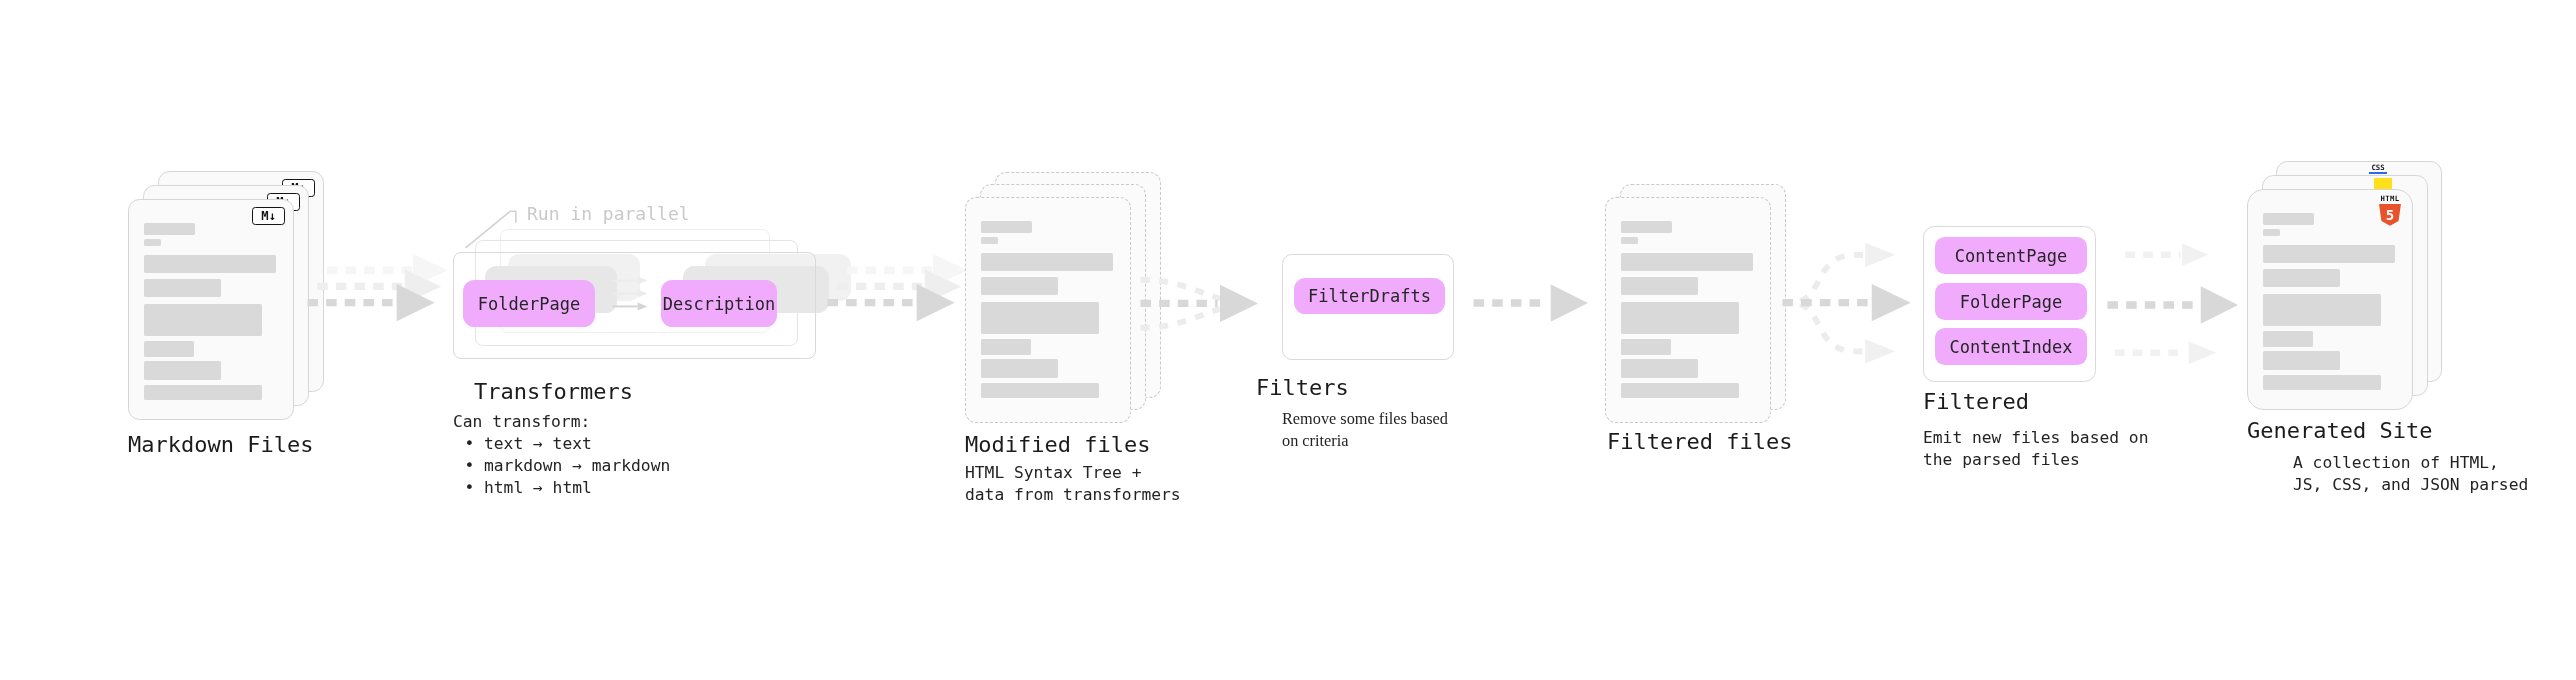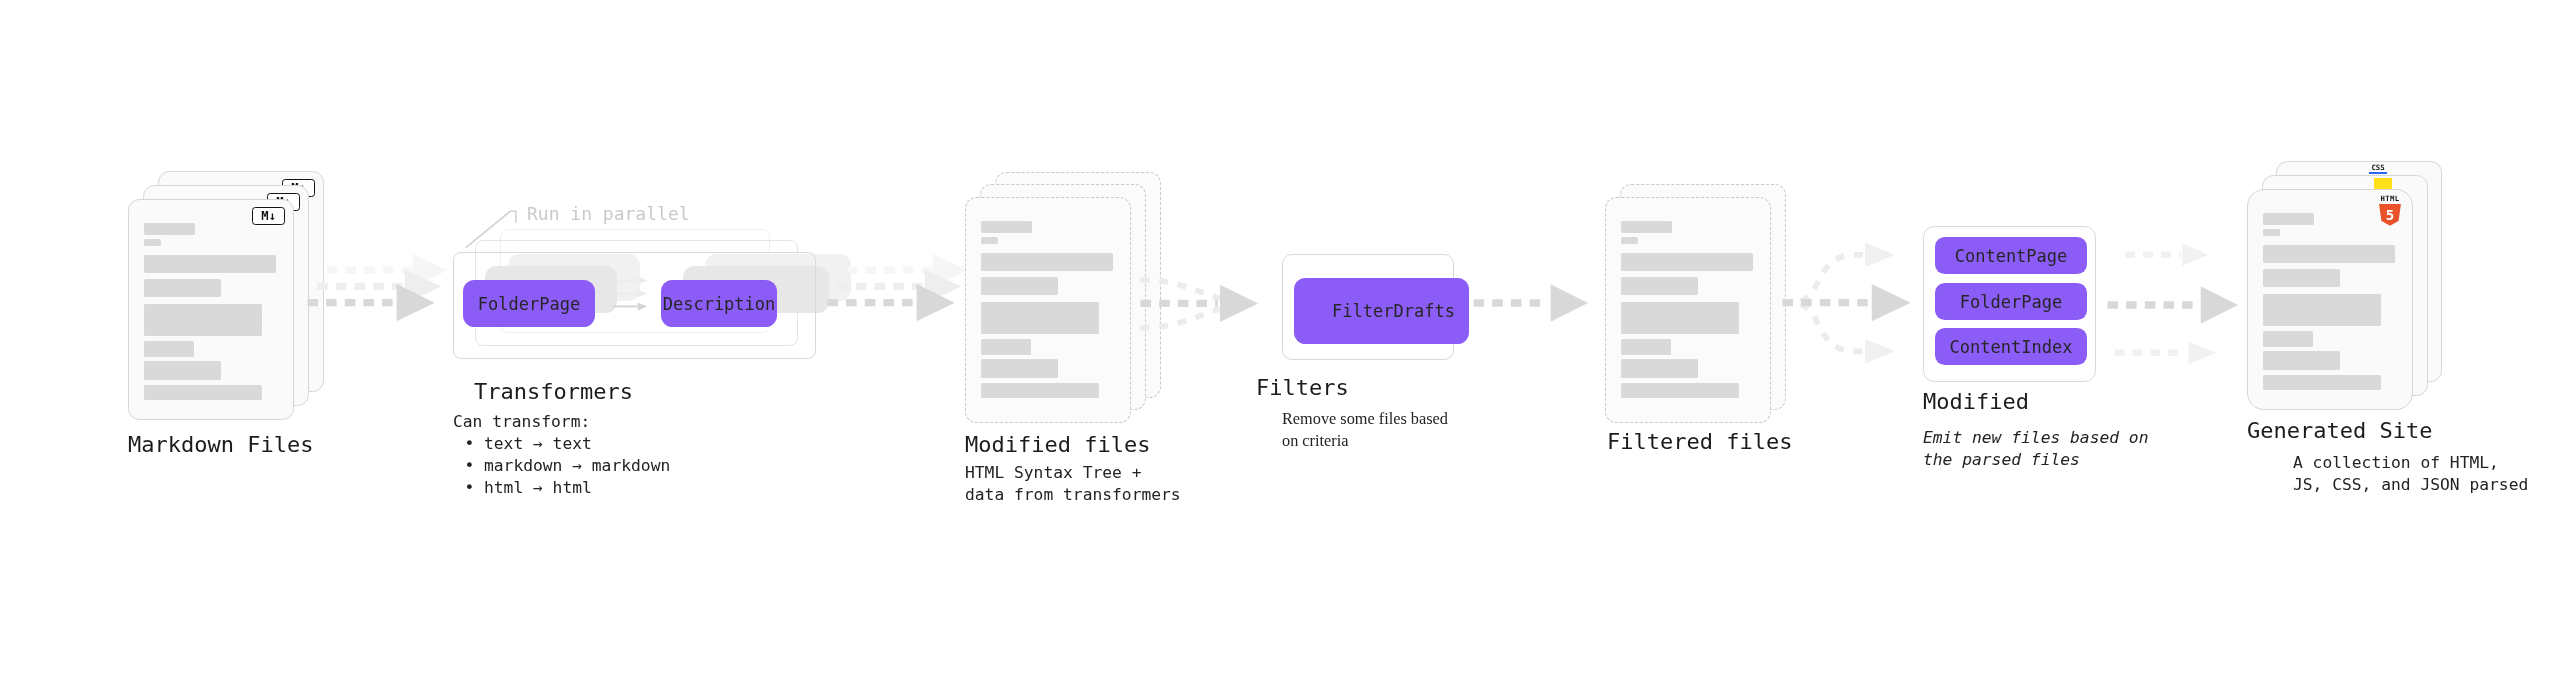--- a/index.html
+++ b/index.html
@@ -41,21 +41,21 @@
   .js-badge{position:absolute;top:2.4px;right:35px;width:18px;height:10.6px;background:#ffe01a;}
   .css-badge{position:absolute;top:1.6px;right:54px;width:18px;text-align:center;}
   .css-word{display:block;font-size:7.3px;font-weight:bold;color:#111;line-height:7.3px;}
   .css-bar{height:2.4px;background:#2b66f6;margin-top:0.8px;}
 
   
   .tbox{position:absolute;border:1.6px solid #d9d9d9;border-radius:8.1px;
         background:transparent;box-sizing:border-box;}
   .wbox{position:absolute;border:1.6px solid #d9d9d9;border-radius:9.8px;
         background:#ffffff;box-sizing:border-box;}
-  .pill{position:absolute;background:#8b5cf6;border-radius:11.4px;
+  .pill{position:absolute;background:#f0abfc;border-radius:11.4px;
         display:flex;align-items:center;justify-content:center;
         font-size:17px;color:#262626;}
   .pill.ghost1{background:#e7e7e7;}
   .pill.ghost2{background:#f1f1f1;}
 
   
   .h{position:absolute;font-size:22px;color:#1b1b1b;white-space:nowrap;}
   .cap{position:absolute;font-size:16.3px;color:#232323;line-height:22px;white-space:nowrap;}
   .cap .indent{padding-left:11.4px;}
   .annotation{position:absolute;font-size:18px;color:#c9c9c9;white-space:nowrap;}
@@ -163,21 +163,21 @@
 
   <svg style="left:1134px;top:244px;" width="142" height="122" viewBox="0 0 175 150">
     <path d="M8 44 C55 44 75 58 106 67" stroke="#ececec" stroke-width="7" stroke-dasharray="11 12" fill="none"></path>
     <path d="M8 103 C55 103 75 89 106 80" stroke="#ececec" stroke-width="7" stroke-dasharray="11 12" fill="none"></path>
     <line x1="8" y1="73" x2="103" y2="73" stroke="#d8d8d8" stroke-width="9" stroke-dasharray="13 10"></line>
     <polygon points="106,50 153,73 106,96" fill="#d8d8d8"></polygon>
   </svg>
 
   <div>
     <div class="wbox" style="left:1282px;top:254px;width:172px;height:106px;"></div>
-    <div class="pill" style="left:1294px;top:278px;width:151px;height:66px;padding-left:24px;">FilterDrafts</div>
+    <div class="pill" style="left:1294px;top:278px;width:151px;height:36px;">FilterDrafts</div>
     <div class="h" style="left:1256px;top:375px;">Filters</div>
     <div class="cap" style="left:1282px;top:408px;font-family:Liberation Serif, serif;">
       <div>Remove some files based</div>
       <div>on criteria</div>
     </div>
   </div>
 
   <svg style="left:1467px;top:260px;" width="130" height="86" viewBox="0 0 160 106">
     <line x1="8" y1="53" x2="100" y2="53" stroke="#d8d8d8" stroke-width="9" stroke-dasharray="13 10"></line>
     <polygon points="103,30 149,53 103,76" fill="#d8d8d8"></polygon>
@@ -207,22 +207,22 @@
     <polygon points="110,137 147,152 110,167" fill="#f0f0f0"></polygon>
     <line x1="8" y1="92" x2="115" y2="92" stroke="#d8d8d8" stroke-width="9" stroke-dasharray="13 10"></line>
     <polygon points="118,69 166,92 118,115" fill="#d8d8d8"></polygon>
   </svg>
 
   <div>
     <div class="wbox" style="left:1923px;top:226px;width:173px;height:156px;border-radius:11.4px;"></div>
     <div class="pill" style="left:1935px;top:237px;width:152px;height:37px;border-radius:9.8px;">ContentPage</div>
     <div class="pill" style="left:1935px;top:283px;width:152px;height:37px;border-radius:9.8px;">FolderPage</div>
     <div class="pill" style="left:1935px;top:328px;width:152px;height:37px;border-radius:9.8px;">ContentIndex</div>
-    <div class="h" style="left:1923px;top:389px;">Modified</div>
-    <div class="cap" style="left:1923px;top:427px;font-style:italic;">
+    <div class="h" style="left:1923px;top:389px;">Filtered</div>
+    <div class="cap" style="left:1923px;top:427px;">
       <div>Emit new files based on</div>
       <div>the parsed files</div>
     </div>
   </div>
 
   <svg style="left:2101px;top:236px;" width="146" height="138" viewBox="0 0 180 170">
     <line x1="30" y1="23" x2="98" y2="23" stroke="#f1f1f1" stroke-width="8" stroke-dasharray="12 10"></line>
     <polygon points="100,9 132,23 100,37" fill="#f1f1f1"></polygon>
     <line x1="8" y1="85" x2="120" y2="85" stroke="#d8d8d8" stroke-width="9" stroke-dasharray="13 10"></line>
     <polygon points="123,62 169,85 123,108" fill="#d8d8d8"></polygon>

